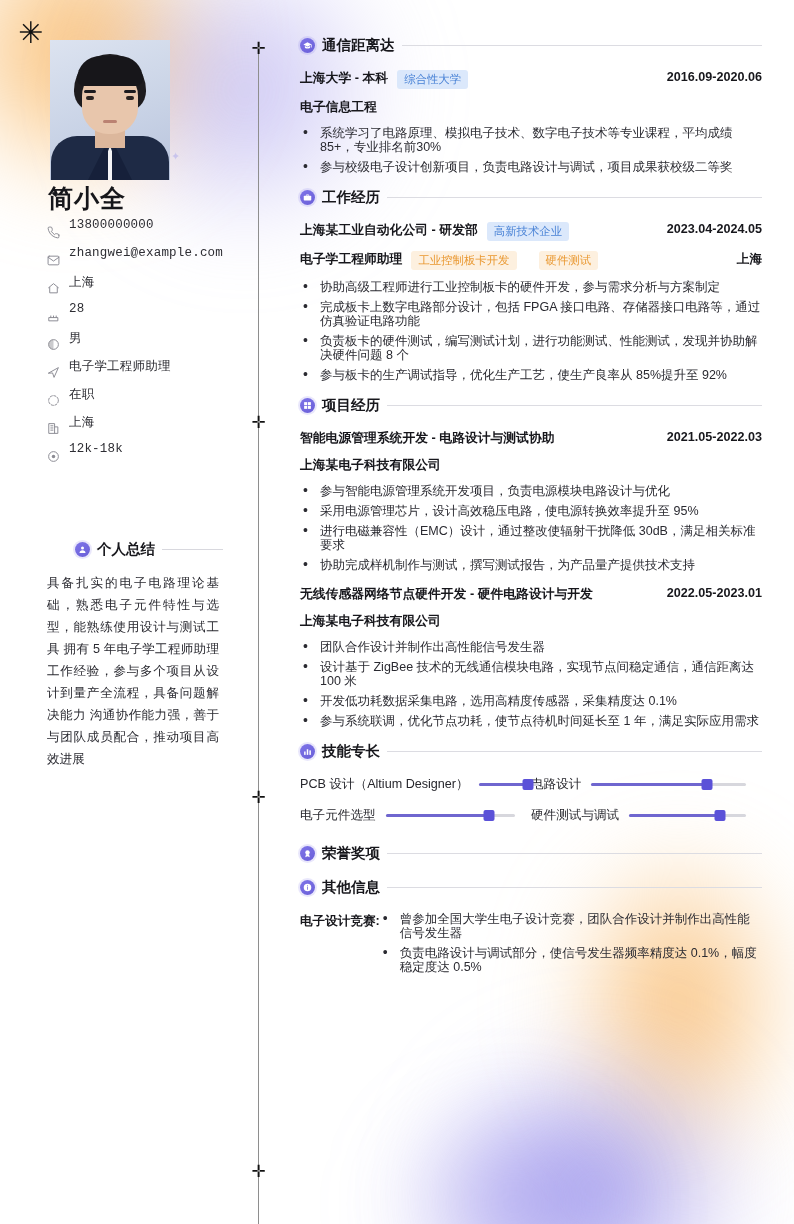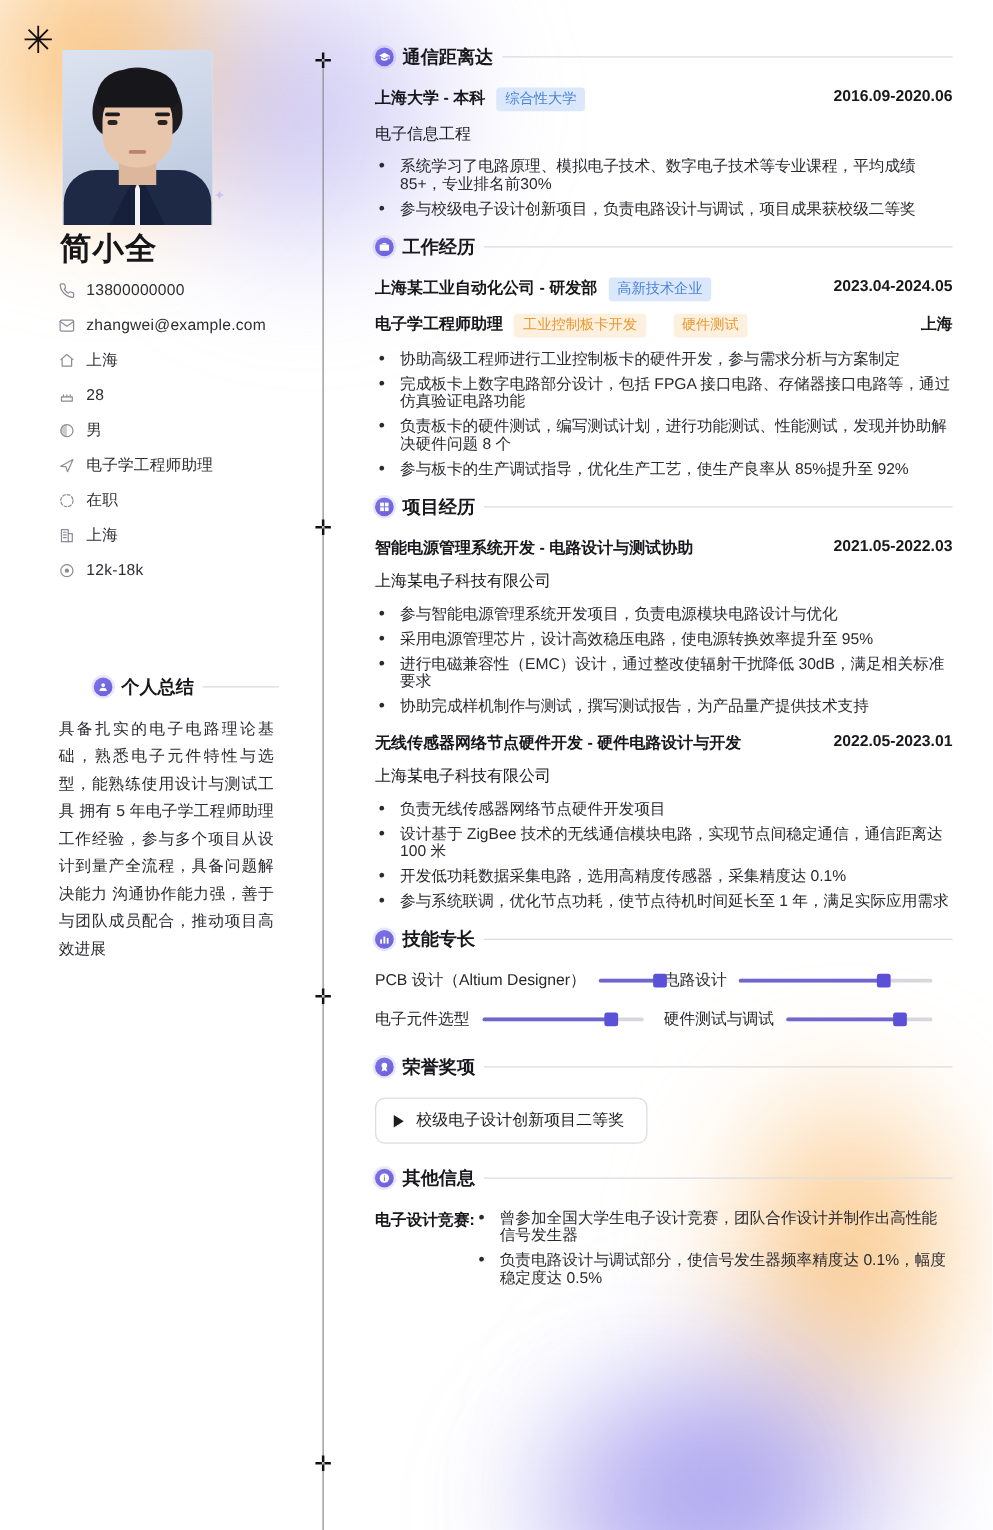--- a/index.html
+++ b/index.html
@@ -64,21 +64,21 @@
   .p-shirt { position:absolute; left:50%; bottom:0; transform:translateX(-50%); width:26px; height:34px;
       background:#f4f4f6; clip-path: polygon(50% 0, 100% 100%, 0 100%); }
   .p-collarL { position:absolute; left:38px; bottom:0; width:20px; height:40px; background:#16203a;
       clip-path: polygon(100% 0, 100% 100%, 0 100%); }
   .p-collarR { position:absolute; right:38px; bottom:0; width:20px; height:40px; background:#16203a;
       clip-path: polygon(0 0, 100% 100%, 0 100%); }
 
   .name { position: absolute; left: 48px; top: 182px; font-size: 25px; font-weight: 700; color: #16161a; letter-spacing:1px;}
 
   .contact { position: absolute; left: 47px; top: 218px; width: 200px; }
-  .c-row { display: flex; align-items: center; height: 28px; }
+  .c-row { display: flex; height: 28px; font-family: Liberation Mono, monospace; }
   .c-ico { width: 22px; flex: 0 0 22px; color: #8b8b93; display: flex; align-items: center; }
   .c-ico svg { display:block; }
   .c-txt { font-size: 12.5px; color: #2d2d33; letter-spacing: .2px; }
 
   .summary-head { position: absolute; left: 47px; top: 540px; width: 176px; display: flex; align-items: center; gap: 7px; padding-left: 28px; }
   .sum-title { font-size: 14.5px; font-weight: 700; color: #17171c; white-space: nowrap; }
   .sum-rule { flex: 1; height: 1px; background: #d8d8de; }
   .summary-body { position: absolute; left: 47px; top: 572px; width: 172px;
       font-size: 12.6px; line-height: 22px; color: #2a2a31; text-align: justify; }
 
@@ -94,21 +94,21 @@
   .section { margin-bottom: 2px; }
   .sec-head { display: flex; align-items: center; gap: 7px; margin-bottom: 15px; }
   .sec-title { font-size: 14.5px; font-weight: 700; color: #17171c; white-space: nowrap; }
   .sec-rule { flex: 1; height: 1px; background: #dcdce2; }
 
   .entry { margin-bottom: 14px; }
   .e-line { display: flex; align-items: flex-start; margin-bottom: 10px; }
   .e-main { font-size: 12.8px; font-weight: 700; color: #17171c; }
   .e-date { margin-left: auto; font-size: 12.6px; font-weight: 700; color: #17171c; white-space: nowrap; }
   .e-loc { margin-left: auto; font-size: 12.6px; font-weight: 700; color: #17171c; white-space: nowrap; }
-  .e-sub { font-size: 12.8px; font-weight: 400; color: #17171c; margin-bottom: 10px; }
+  .e-sub { font-size: 12.8px; font-weight: 700; color: #17171c; margin-bottom: 10px; }
 
   .tag { display: inline-block; font-size: 11.4px; padding: 2px 7px; border-radius: 3px;
       margin-left: 9px; white-space: nowrap; line-height: 15px; }
   .tag-blue { background: #dbe8fb; color: #4a83d6; }
   .tag-orange { background: #fdf0df; color: #e9972f; }
 
   ul.bullets { list-style: none; }
   ul.bullets li { position: relative; padding-left: 20px; font-size: 12.5px; line-height: 14px;
       color: #2a2a31; margin-bottom: 6px; }
   ul.bullets li::before { content: "•"; position: absolute; left: 3px; top: -1px; font-size: 14px; color: #2a2a31; }
@@ -371,21 +371,21 @@
         </ul>
       </div>
 
       <div class="entry" style="margin-top:6px;">
         <div class="e-line">
           <span class="e-main">无线传感器网络节点硬件开发 - 硬件电路设计与开发</span>
           <span class="e-date">2022.05-2023.01</span>
         </div>
         <div class="e-sub">上海某电子科技有限公司</div>
         <ul class="bullets">
-          <li>负责无线传感器网络节点硬件开发项目</li>
+          <li>团队合作设计并制作出高性能信号发生器</li>
           <li>设计基于 ZigBee 技术的无线通信模块电路，实现节点间稳定通信，通信距离达 100 米</li>
           <li>开发低功耗数据采集电路，选用高精度传感器，采集精度达 0.1%</li>
           <li>参与系统联调，优化节点功耗，使节点待机时间延长至 1 年，满足实际应用需求</li>
         </ul>
       </div>
     </div>
 
     <div class="section" style="margin-top:12px;">
       <div class="sec-head">
         <span class="badge">
@@ -434,24 +434,20 @@
     <div class="section" style="margin-top:20px;">
       <div class="sec-head">
         <span class="badge">
           <svg width="9" height="9" viewBox="0 0 24 24" fill="#fff">
               <circle cx="12" cy="9" r="6"></circle>
               <path d="M8 14 6 22l6-3 6 3-2-8z"></path>
             </svg>
         </span>
         <span class="sec-title">荣誉奖项</span>
         <span class="sec-rule"></span>
-      </div>
-      <div class="honor-btn">
-        <span class="honor-tri"></span>
-        <span class="honor-txt">校级电子设计创新项目二等奖</span>
       </div>
     </div>
 
     <div class="section">
       <div class="sec-head">
         <span class="badge">
           <svg width="9" height="9" viewBox="0 0 24 24" fill="#fff">
               <circle cx="12" cy="12" r="10"></circle>
               <rect x="11" y="10" width="2" height="8" fill="#6a5fd8"></rect>
               <rect x="11" y="6" width="2" height="2.6" fill="#6a5fd8"></rect>

